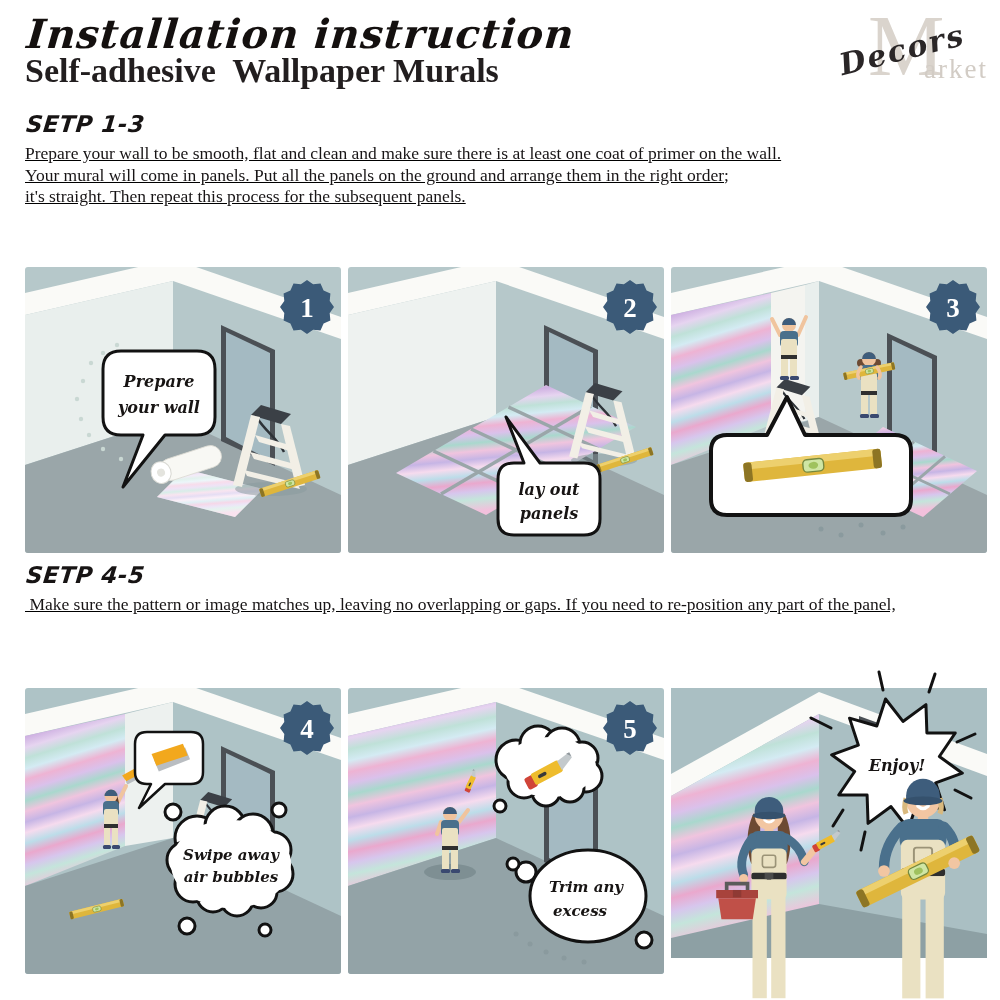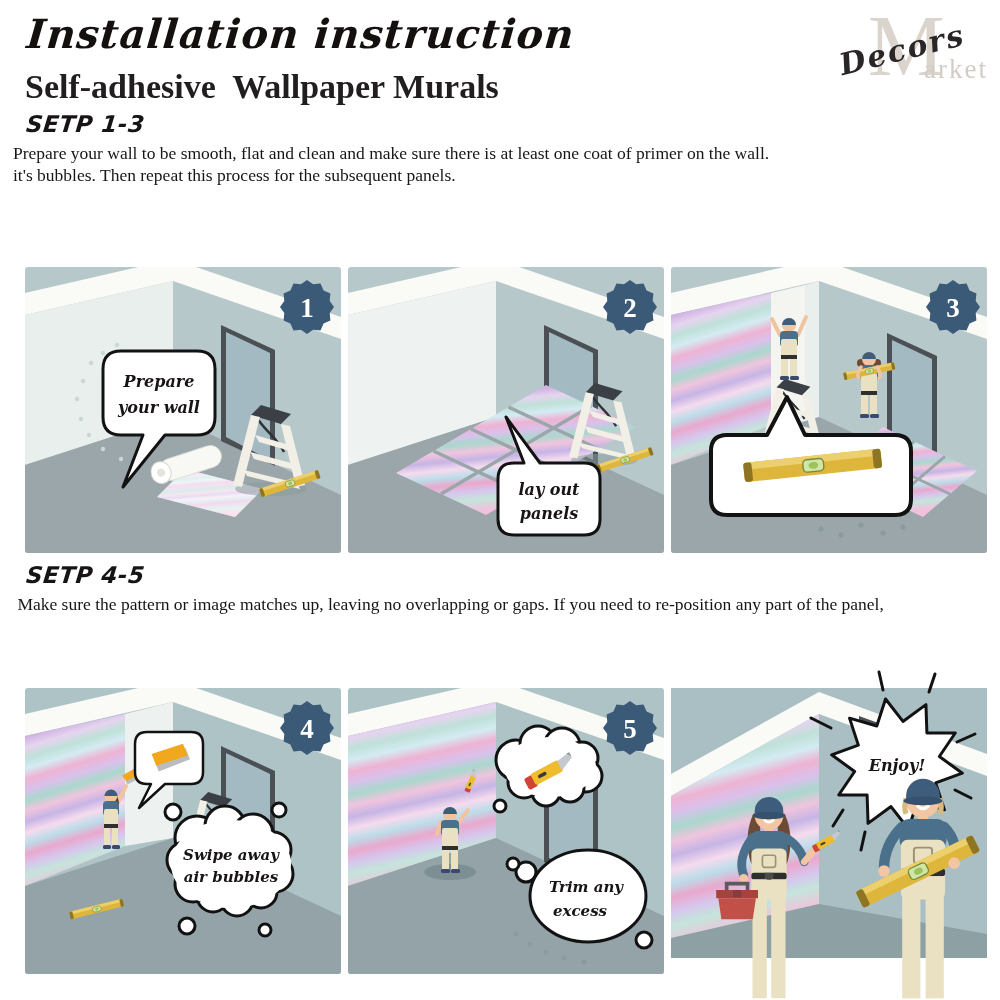--- a/index.html
+++ b/index.html
@@ -1,30 +1,30 @@
 <!DOCTYPE html>
 <html><head>
 <meta charset="utf-8">
 <style>
   html,body{margin:0;padding:0;background:#ffffff;}
   .page{position:relative;width:1000px;height:1000px;background:#fff;overflow:hidden;
         font-family:"Liberation Serif",serif;}
   .title{position:absolute;left:25px;top:10px;font:italic 700 40px "DejaVu Serif",serif;
          color:#14100f;letter-spacing:1px;transform:skewX(-5deg);transform-origin:left bottom;}
   .subtitle{position:absolute;left:25px;top:52px;font:700 34px "Liberation Serif",serif;
-            color:#221e1f;white-space:pre;margin-top:16px;}
+            color:#221e1f;white-space:pre;}
   .logo{position:absolute;left:838px;top:8px;width:158px;height:92px;}
   .logo-m{position:absolute;left:30px;top:-12px;font:400 86px "Liberation Serif",serif;color:#dad4cd;}
   .logo-script{position:absolute;left:0px;top:24px;font:italic 600 30px "DejaVu Serif",serif;
                color:#2a2627;transform:rotate(-14deg);letter-spacing:2px;}
   .logo-suffix{position:absolute;left:86px;top:46px;font:400 27px "Liberation Serif",serif;
                color:#d2ccc5;letter-spacing:2px;}
   .step-heading{position:absolute;left:25px;font:italic 800 23px "DejaVu Sans",sans-serif;
                 color:#171414;letter-spacing:.5px;transform:skewX(-6deg);transform-origin:left bottom;}
-  .para{position:absolute;left:13px;}
+  .para{position:absolute;left:25px;text-decoration:underline;}
   .para-line{font:400 17.5px/21.6px "Liberation Serif",serif;color:#181516;white-space:pre;}
   .row{position:absolute;left:25px;display:flex;gap:7px;}
   .panel{width:316px;height:286px;border-radius:3px;overflow:hidden;position:relative;}
   .panel.overflow{overflow:visible;text-align:right;}
   .panel svg{display:block;width:316px;height:286px;overflow:visible;}
   .bubble-text{font:italic 700 16px "DejaVu Serif",serif;fill:#171413;text-anchor:middle;}
   .bubble-text.small{font-size:15px;}
   .badge-num{font:700 27px "Liberation Serif",serif;fill:#ffffff;text-anchor:middle;}
 </style>
 </head>
@@ -92,21 +92,22 @@
   <div class="subtitle">Self-adhesive  Wallpaper Murals</div>
   <div class="logo">
     <span class="logo-m">M</span>
     <span class="logo-script">Decors</span>
     <span class="logo-suffix">arket</span>
   </div>
 
   <div class="step-heading" style="top:111px">SETP 1-3</div>
   <div class="para" style="top:143px">
     <div class="para-line">Prepare your wall to be smooth, flat and clean and make sure there is at least one coat of primer on the wall.</div>
-    <div class="para-line">it's bubbles. Then repeat this process for the subsequent panels.</div>
+    <div class="para-line">Your mural will come in panels. Put all the panels on the ground and arrange them in the right order;</div>
+    <div class="para-line">it's straight. Then repeat this process for the subsequent panels.</div>
   </div>
 
   <div class="row" style="top:267px">
 
     <div class="panel">
       <svg viewBox="0 0 316 286">
         <rect x="0" y="0" width="316" height="286" fill="#b6c8ca"></rect>
         <polygon points="0,26 148,-8 148,14 0,48" fill="#fafaf7"></polygon>
         <polygon points="0,48 148,14 148,150 0,198" fill="#e9efed"></polygon>
         <polygon points="148,-8 316,50 316,72 148,14" fill="#fafaf7"></polygon>

